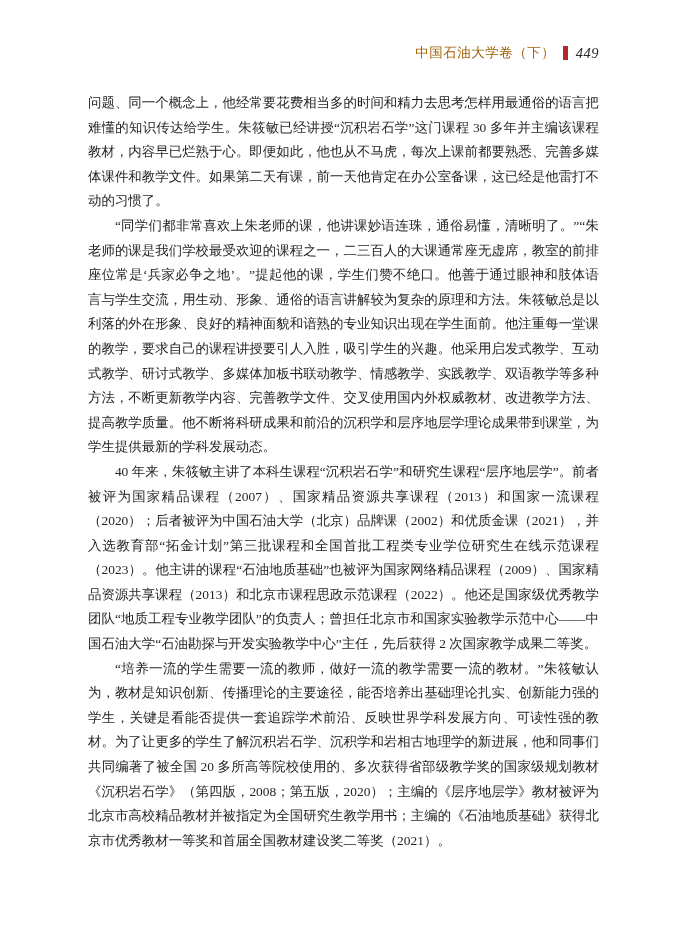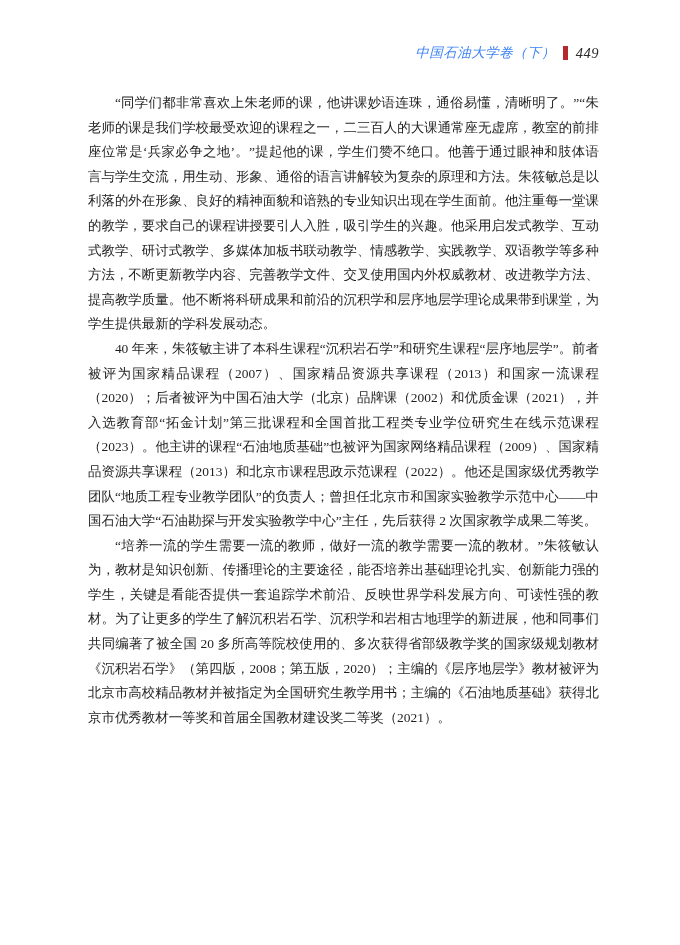--- a/index.html
+++ b/index.html
@@ -20,24 +20,23 @@
     top: 44px;
     left: 88px;
     width: 511px;
     display: flex;
     justify-content: flex-end;
     align-items: center;
     gap: 8px;
     white-space: nowrap;
   }
   .running-header .title {
-    color: #3b82f6;
+    color: #a16207;
     font-size: 13.5px;
     letter-spacing: 0.5px;
-    font-style: italic;
   }
   .running-header .divider-bar {
     width: 4.5px;
     height: 14px;
     background: #b5282e;
     flex: 0 0 auto;
   }
   .running-header .page-number {
     color: #2b2b2b;
     font-size: 14.5px;
@@ -68,18 +67,19 @@
 
 <div class="page">
 
   <div class="running-header">
     <span class="title">中国石油大学卷（下）</span>
     <span class="divider-bar"></span>
     <span class="page-number">449</span>
   </div>
 
   <div class="body-text">
+    <p>问题、同一个概念上，他经常要花费相当多的时间和精力去思考怎样用最通俗的语言把难懂的知识传达给学生。朱筱敏已经讲授“沉积岩石学”这门课程 30 多年并主编该课程教材，内容早已烂熟于心。即便如此，他也从不马虎，每次上课前都要熟悉、完善多媒体课件和教学文件。如果第二天有课，前一天他肯定在办公室备课，这已经是他雷打不动的习惯了。</p>
     <p class="indent">“同学们都非常喜欢上朱老师的课，他讲课妙语连珠，通俗易懂，清晰明了。”“朱老师的课是我们学校最受欢迎的课程之一，二三百人的大课通常座无虚席，教室的前排座位常是‘兵家必争之地’。”提起他的课，学生们赞不绝口。他善于通过眼神和肢体语言与学生交流，用生动、形象、通俗的语言讲解较为复杂的原理和方法。朱筱敏总是以利落的外在形象、良好的精神面貌和谙熟的专业知识出现在学生面前。他注重每一堂课的教学，要求自己的课程讲授要引人入胜，吸引学生的兴趣。他采用启发式教学、互动式教学、研讨式教学、多媒体加板书联动教学、情感教学、实践教学、双语教学等多种方法，不断更新教学内容、完善教学文件、交叉使用国内外权威教材、改进教学方法、提高教学质量。他不断将科研成果和前沿的沉积学和层序地层学理论成果带到课堂，为学生提供最新的学科发展动态。</p>
     <p class="indent">40 年来，朱筱敏主讲了本科生课程“沉积岩石学”和研究生课程“层序地层学”。前者被评为国家精品课程（2007）、国家精品资源共享课程（2013）和国家一流课程（2020）；后者被评为中国石油大学（北京）品牌课（2002）和优质金课（2021），并入选教育部“拓金计划”第三批课程和全国首批工程类专业学位研究生在线示范课程（2023）。他主讲的课程“石油地质基础”也被评为国家网络精品课程（2009）、国家精品资源共享课程（2013）和北京市课程思政示范课程（2022）。他还是国家级优秀教学团队“地质工程专业教学团队”的负责人；曾担任北京市和国家实验教学示范中心——中国石油大学“石油勘探与开发实验教学中心”主任，先后获得 2 次国家教学成果二等奖。</p>
     <p class="indent">“培养一流的学生需要一流的教师，做好一流的教学需要一流的教材。”朱筱敏认为，教材是知识创新、传播理论的主要途径，能否培养出基础理论扎实、创新能力强的学生，关键是看能否提供一套追踪学术前沿、反映世界学科发展方向、可读性强的教材。为了让更多的学生了解沉积岩石学、沉积学和岩相古地理学的新进展，他和同事们共同编著了被全国 20 多所高等院校使用的、多次获得省部级教学奖的国家级规划教材《沉积岩石学》（第四版，2008；第五版，2020）；主编的《层序地层学》教材被评为北京市高校精品教材并被指定为全国研究生教学用书；主编的《石油地质基础》获得北京市优秀教材一等奖和首届全国教材建设奖二等奖（2021）。</p>
   </div>
 
 </div>
 
 </body></html>

